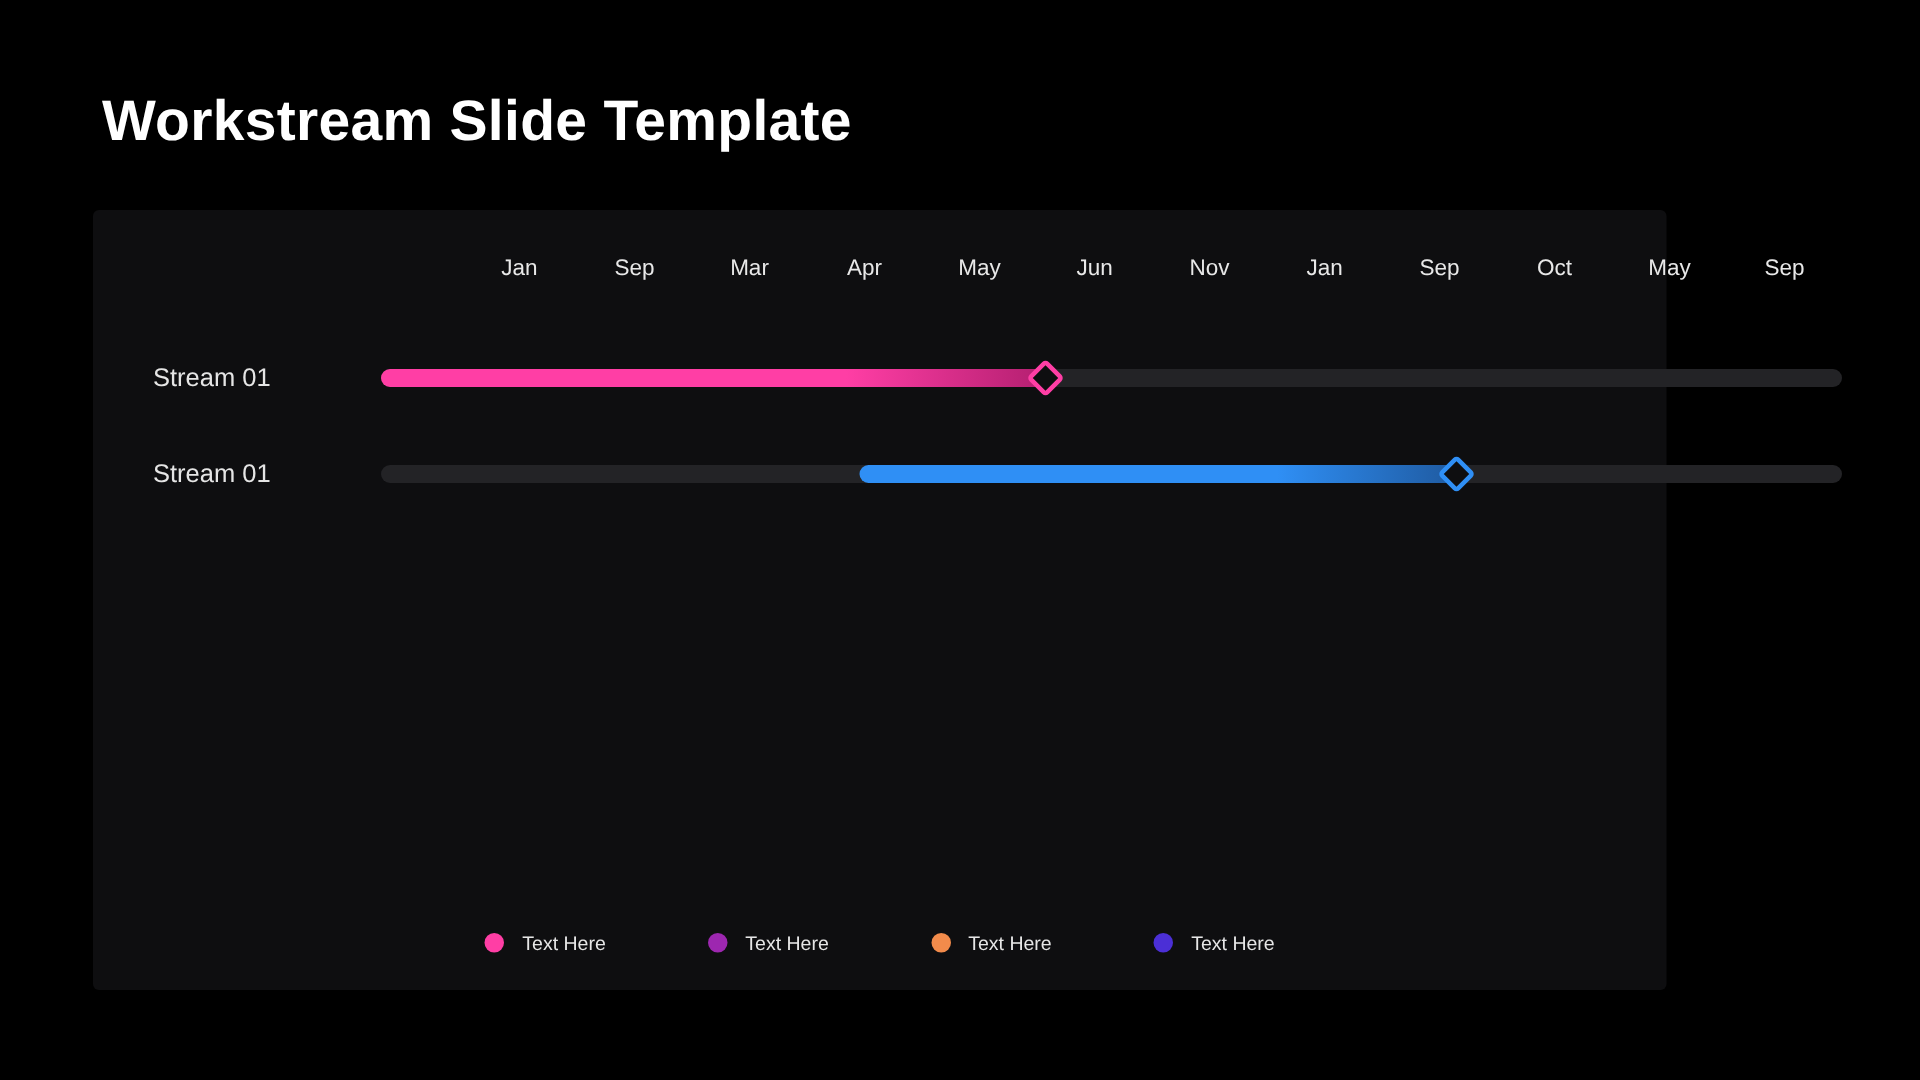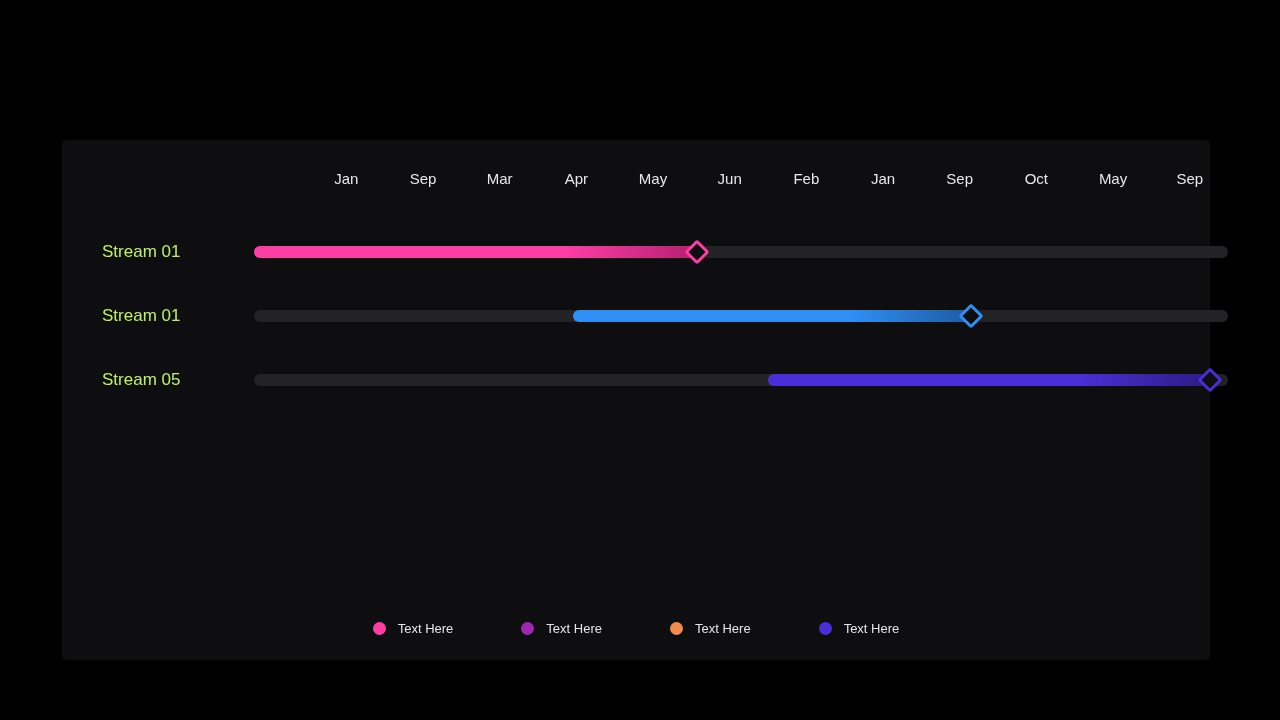--- a/index.html
+++ b/index.html
@@ -1,74 +1,68 @@
 <!DOCTYPE html>
 <html><head>
 <meta charset="utf-8">
 <style>
   * { box-sizing: border-box; margin: 0; padding: 0; }
   html, body { width: 1280px; height: 720px; background: #000; font-family: "Segoe UI", Arial, sans-serif; color: #fff; overflow: hidden; }
   .slide { width: 1280px; height: 720px; position: relative; background: #000; }
   .title { position: absolute; left: 68px; top: 60px; font-size: 38px; font-weight: 700; letter-spacing: .2px; }
-  .panel { position: absolute; left: 62px; top: 140px; width: 1148px; height: 520px; background: #0e0e10; border-radius: 4px; }
+  .panel { position: absolute; left: 62px; top: 140px; width: 1049px; height: 520px; background: #0e0e10; border-radius: 4px; }
   
   .months { position: absolute; left: 246px; top: 30px; width: 920px; height: 30px; display: flex; }
   .month { flex: 1 1 0; text-align: center; font-size: 15px; color: #e8e8e8; }
   
   .rows { position: absolute; left: 0; top: 96px; width: 100%; }
   .row { position: relative; height: 64px; width: 100%; }
-  .row-label { position: absolute; left: 40px; top: 6px; width: 150px; font-size: 17px; color: #bef264; }
+  .row-label { position: absolute; left: 40px; top: 6px; width: 150px; font-size: 17px; color: #e5e5e5; }
   .track { position: absolute; left: 192px; top: 10px; width: 974px; height: 12px; background: #232326; border-radius: 8px; }
   .bar { position: absolute; top: 0; height: 12px; border-radius: 8px; }
   .diamond { position: absolute; top: 6px; width: 18px; height: 18px; transform: translate(-50%, -50%) rotate(45deg); border-radius: 3px; background: #0e0e10; }
   
   .legend { position: absolute; left: 0; bottom: 24px; width: 100%; display: flex; justify-content: center; gap: 68px; }
   .legend-item { display: flex; align-items: center; gap: 12px; font-size: 13px; color: #e6e6e6; }
   .dot { width: 13px; height: 13px; border-radius: 50%; }
 </style>
 </head>
 <body>
 
 <div class="slide">
+  <div class="title">Workstream Slide Template</div>
 
   <div class="panel">
     <div class="months">
         <div class="month">Jan</div>
         <div class="month">Sep</div>
         <div class="month">Mar</div>
         <div class="month">Apr</div>
         <div class="month">May</div>
         <div class="month">Jun</div>
-        <div class="month">Feb</div>
+        <div class="month">Nov</div>
         <div class="month">Jan</div>
         <div class="month">Sep</div>
         <div class="month">Oct</div>
         <div class="month">May</div>
         <div class="month">Sep</div>
       </div>
     <div class="rows">
         <div class="row">
           <div class="row-label">Stream 01</div>
           <div class="track">
             <div class="bar" style="left: 0%; width: 45.4545%; background: linear-gradient(90deg, rgb(255, 62, 165) 0%, rgb(255, 62, 165) 70%, rgb(179, 31, 112) 100%);"></div>
             <div class="diamond" style="left: 45.4545%; border: 3px solid rgb(255, 62, 165);"></div>
           </div>
         </div>
         <div class="row">
           <div class="row-label">Stream 01</div>
           <div class="track">
             <div class="bar" style="left: 32.7273%; width: 40.9091%; background: linear-gradient(90deg, rgb(47, 143, 245) 0%, rgb(47, 143, 245) 70%, rgb(31, 90, 160) 100%);"></div>
             <div class="diamond" style="left: 73.6364%; border: 3px solid rgb(47, 143, 245);"></div>
-          </div>
-        </div>
-        <div class="row">
-          <div class="row-label">Stream 05</div>
-          <div class="track">
-            <div class="bar" style="left: 52.7273%; width: 45.4545%; background: linear-gradient(90deg, rgb(75, 47, 214) 0%, rgb(75, 47, 214) 70%, rgb(45, 27, 133) 100%);"></div>
-            <div class="diamond" style="left: 98.1818%; border: 3px solid rgb(75, 47, 214);"></div>
           </div>
         </div>
       </div>
     <div class="legend">
         <div class="legend-item">
           <span class="dot" style="background: rgb(255, 62, 165);"></span>
           <span>Text Here</span>
         </div>
         <div class="legend-item">
           <span class="dot" style="background: rgb(157, 39, 176);"></span>

